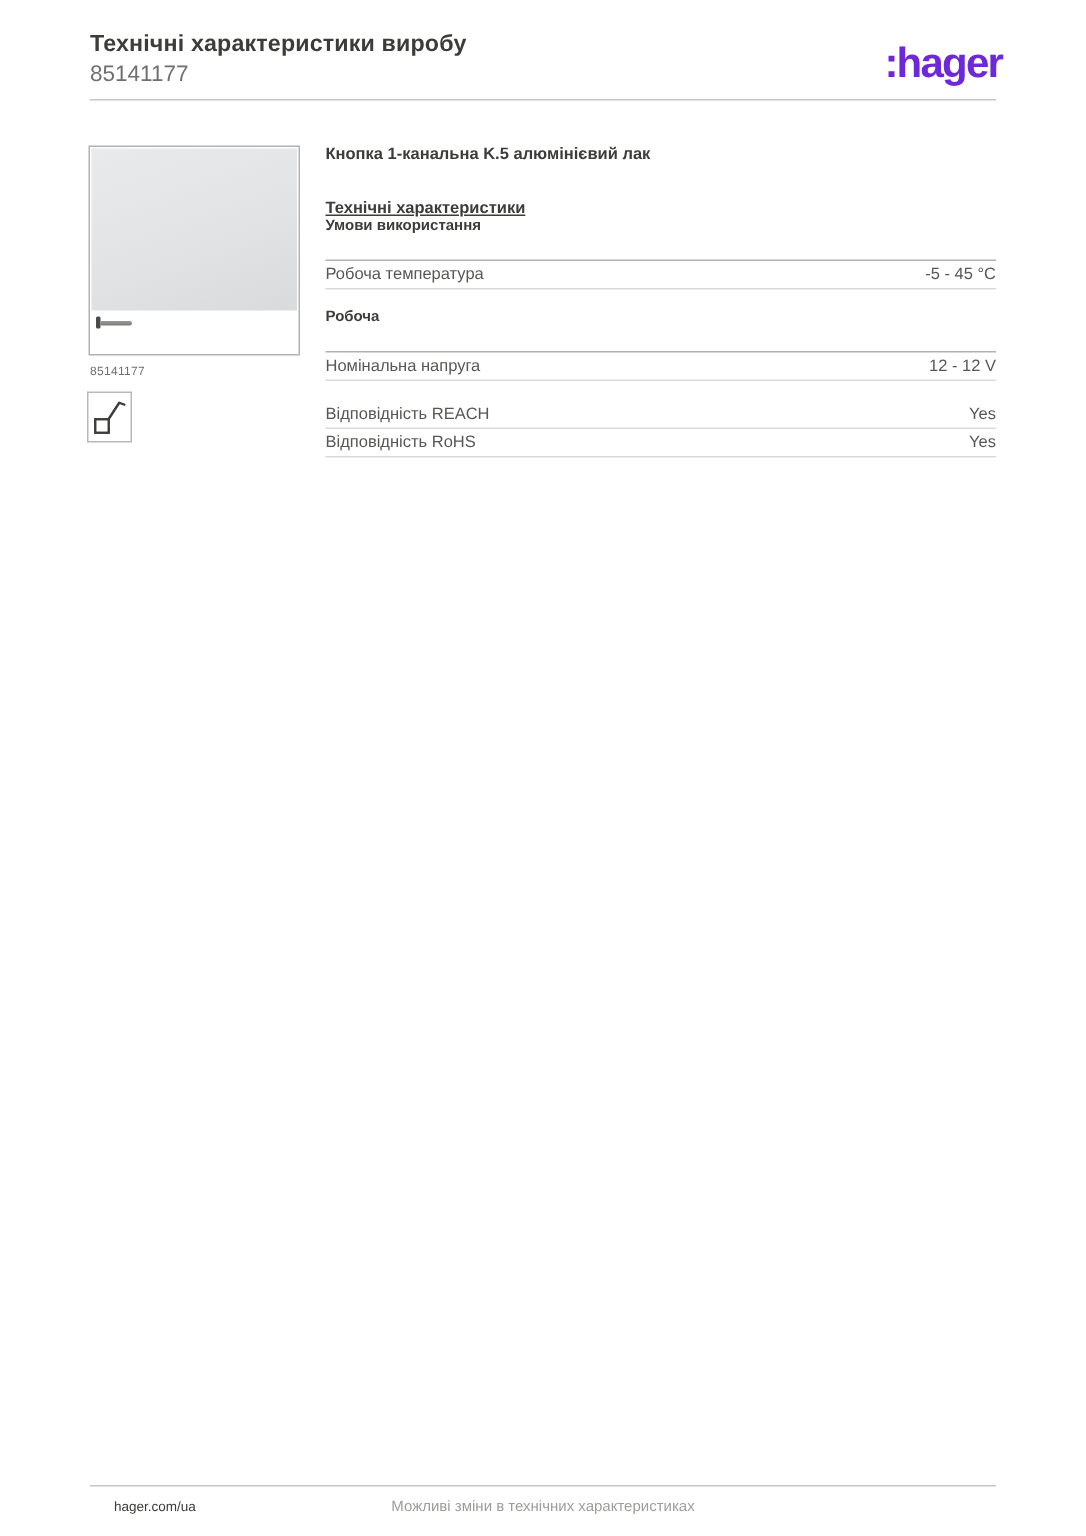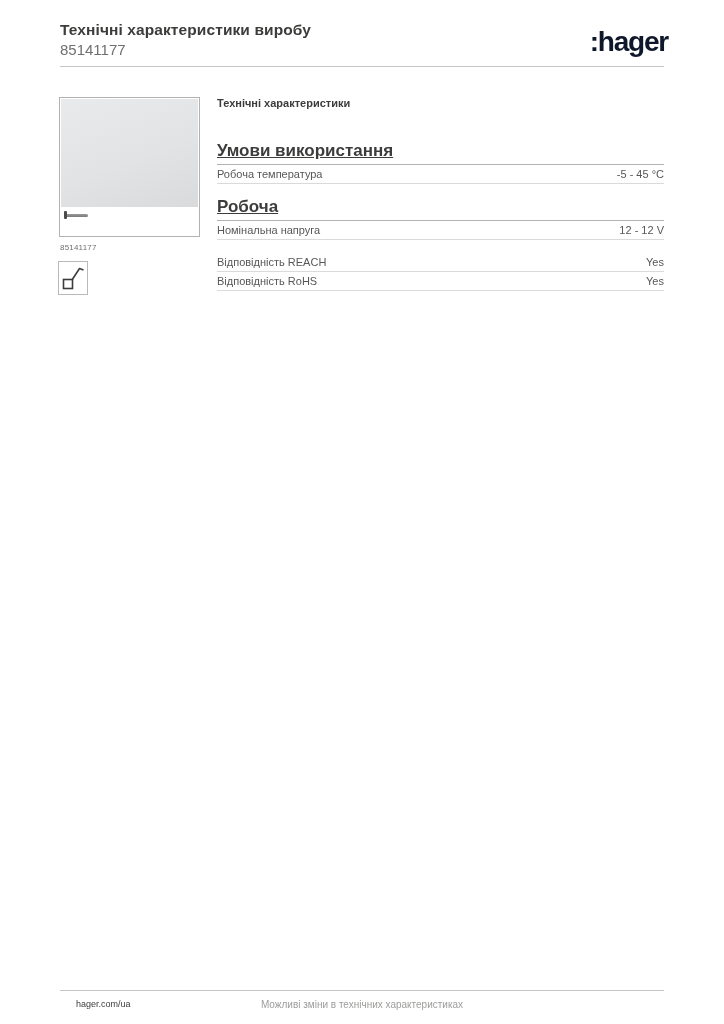--- a/index.html
+++ b/index.html
@@ -29,21 +29,21 @@
     position: absolute;
     left: 60px; top: 41px;
     font-size: 15px;
     color: #706f6f;
   }
   .brand-logo {
     position: absolute;
     right: 56px; top: 26px;
     font-size: 28px;
     font-weight: bold;
-    color: #0f172a;
+    color: #6d28d9;
     letter-spacing: -1.2px;
   }
   .header-rule {
     position: absolute;
     left: 60px; right: 60px; top: 66px;
     height: 1px;
     background: #c6c6c5;
   }
 
   
@@ -106,30 +106,30 @@
   .product-name {
     font-size: 11px;
     font-weight: bold;
     color: #3c3c3b;
     margin-bottom: 24px;
   }
   .specs-title {
     font-size: 11px;
     font-weight: bold;
     color: #3c3c3b;
-    margin-bottom: 32px;
+    margin-bottom: 0;
+    text-decoration: underline;
   }
   .spec-section { margin-bottom: 13px; }
   .spec-heading {
-    font-size: 17px;
-    font-weight: bold;
-    color: #3c3c3b;
-    padding-bottom: 3px;
+    font-size: 10px;
+    font-weight: bold;
+    color: #3c3c3b;
+    padding-bottom: 17px;
     border-bottom: 1px solid #b2b2b2;
-    text-decoration: underline;
   }
   .spec-row {
     display: flex;
     justify-content: space-between;
     align-items: baseline;
     font-size: 11px;
     color: #575756;
     padding: 3px 0 3px 0;
     border-bottom: 1px solid #dadada;
     gap: 24px;
@@ -187,20 +187,21 @@
   <div class="photo-caption">85141177</div>
 
   <div class="picto-box">
     <svg width="24" height="28" viewBox="0 0 24 28">
       <rect x="2.5" y="15.5" width="9" height="9" fill="none" stroke="#3c3c3b" stroke-width="1.6"></rect>
       <polyline points="11,16 18.5,4.5 22.5,6" fill="none" stroke="#3c3c3b" stroke-width="1.6" stroke-linejoin="round"></polyline>
     </svg>
   </div>
 
   <div class="content">
+    <div class="product-name">Кнопка 1-канальна K.5 алюмінієвий лак</div>
     <div class="specs-title">Технічні характеристики</div>
 
     <div class="spec-section">
       <div class="spec-heading">Умови використання</div>
       <div class="spec-row">
         <span class="label">Робоча температура</span>
         <span class="value">-5 - 45 °C</span>
       </div>
     </div>
 

